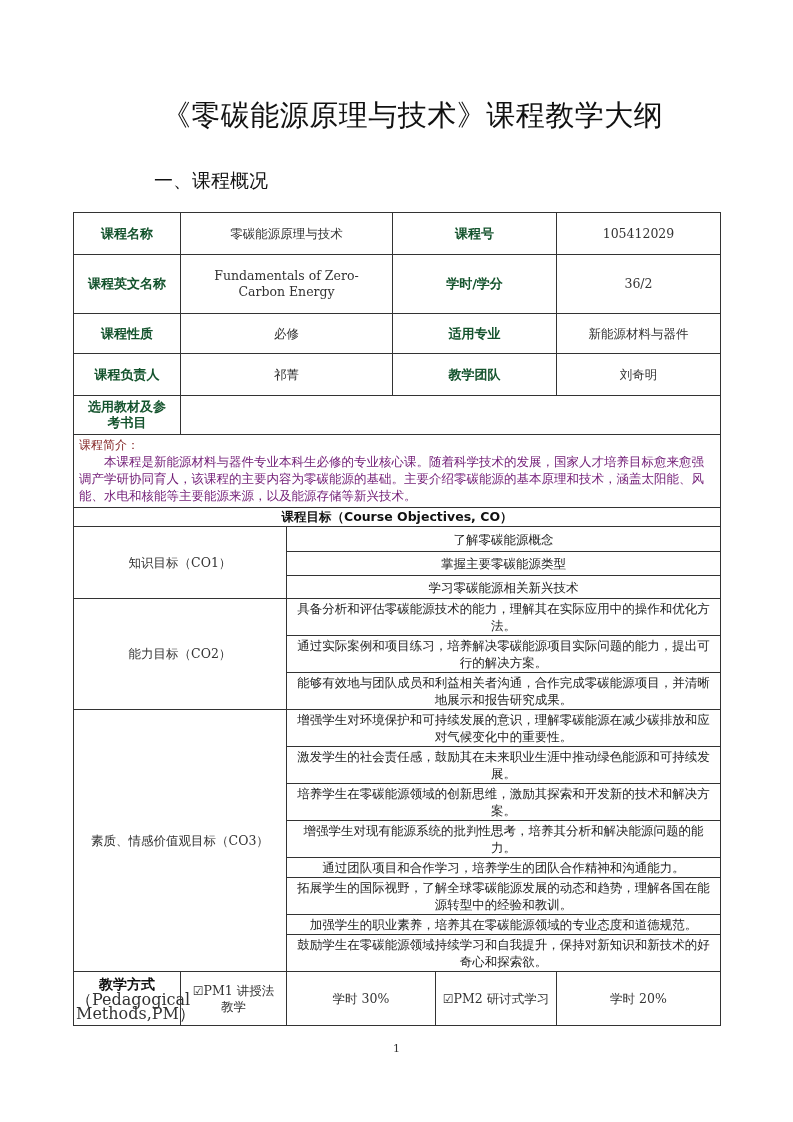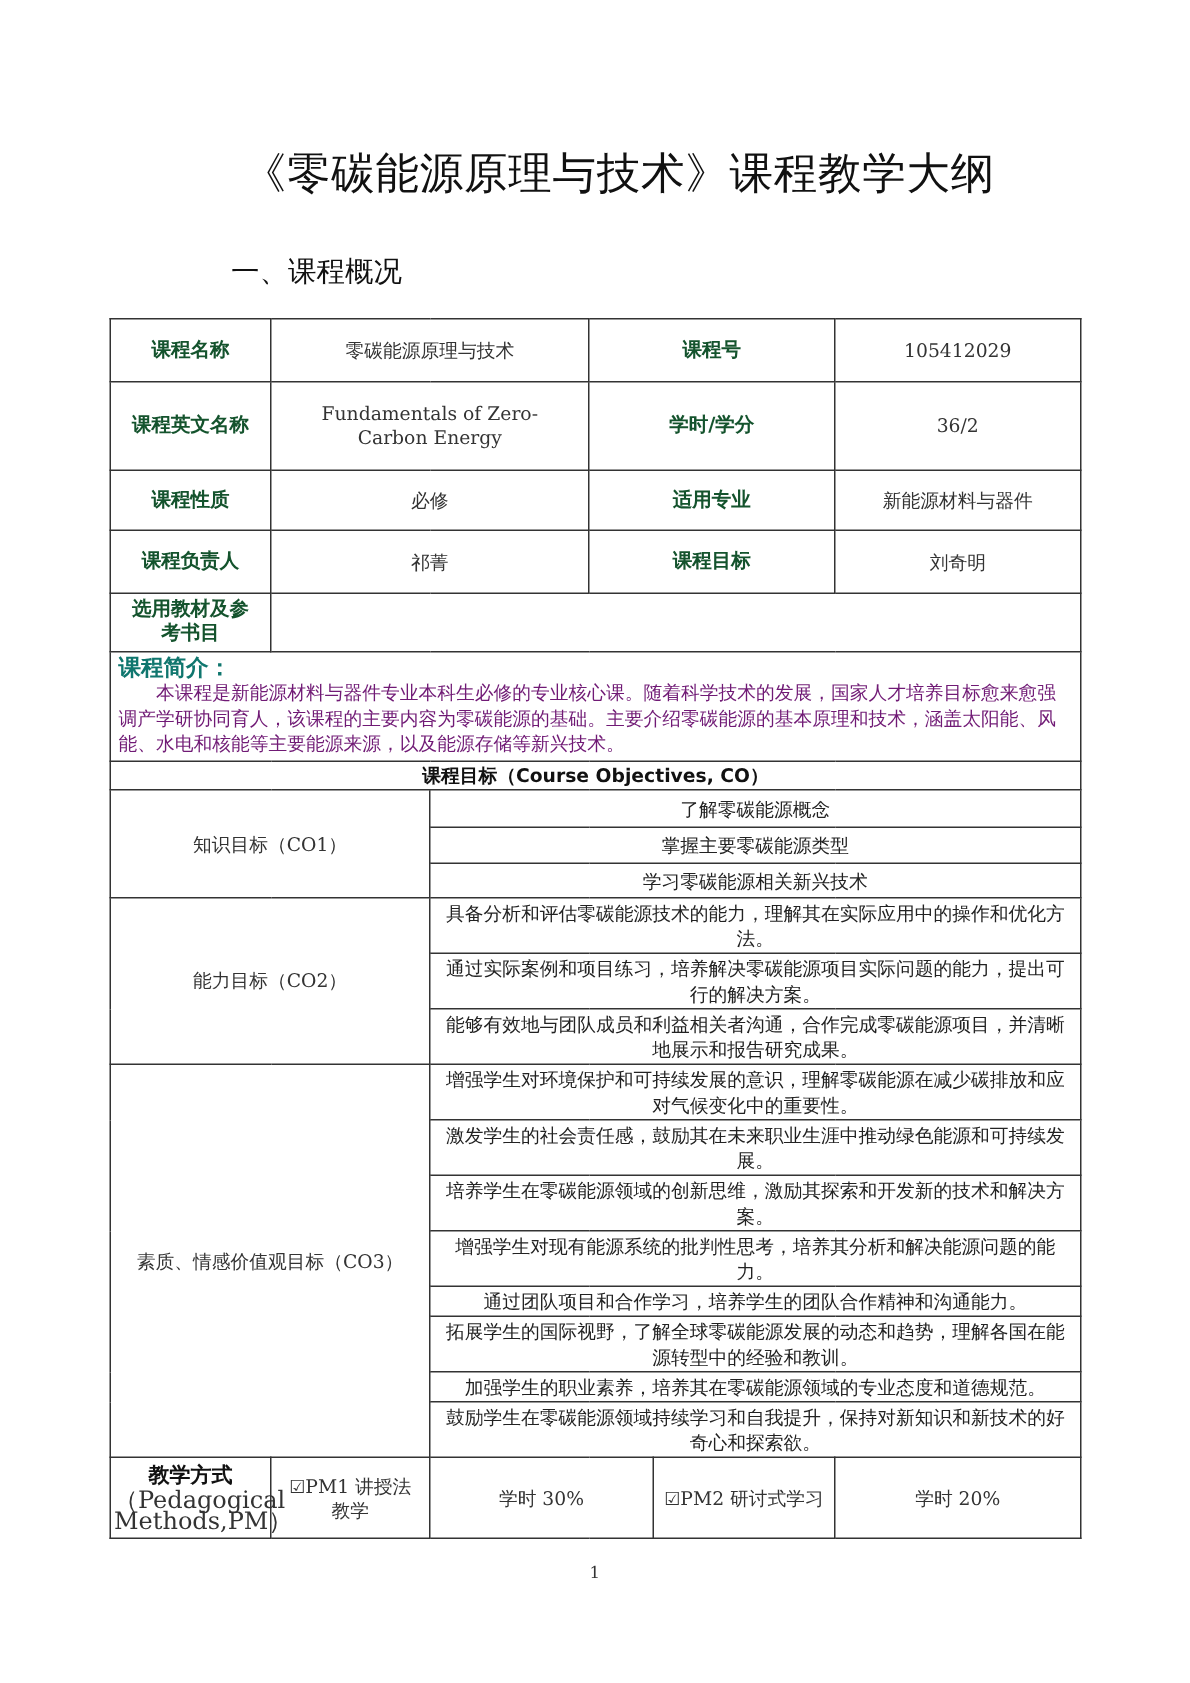--- a/index.html
+++ b/index.html
@@ -7,21 +7,21 @@
          font-family: "DejaVu Serif", "Liberation Serif", serif; color: #1a1a1a; }
   .title { position: absolute; top: 96px; left: 0; width: 793px; text-align: center;
            font-family: "DejaVu Sans", "Liberation Sans", sans-serif; font-size: 29px; font-weight: normal; color: #111; letter-spacing: 0.5px; padding-left: 16px; }
   .section { position: absolute; top: 168px; left: 154px;
              font-family: "DejaVu Sans", "Liberation Sans", sans-serif; font-size: 19px; color: #111; }
   table { position: absolute; left: 73px; top: 212px; width: 647px; border-collapse: collapse; table-layout: fixed; }
   td { border: 1px solid #333; padding: 0 4px; font-size: 12.5px; text-align: center; vertical-align: middle; line-height: 16px; color: #333; }
   td.lbl { font-family: "DejaVu Sans", "Liberation Sans", sans-serif; font-weight: bold; color: #14532d; font-size: 13px; margin-top: 20px; }
   td.left { text-align: left; }
   td.obj { text-align: center; padding: 1px 6px; font-size: 12.5px; line-height: 17px; color: #222; }
-  .intro-title { font-family: "DejaVu Sans", "Liberation Sans", sans-serif; font-weight: bold; font-size: 15px; color:#0f766e; }
+  .intro-title { font-family: "DejaVu Sans", "Liberation Sans", sans-serif; font-weight: normal; font-size: 12px; color:#7f1d1d; }
   .intro-body { text-indent: 2em; font-size: 12.5px; line-height: 17px; color:#701a75; }
   .co-head { font-family: "DejaVu Sans", "Liberation Sans", sans-serif; font-weight: bold; color:#111; font-size: 12.5px; }
   .pm-label-main { font-family: Liberation Mono, monospace; font-weight: bold; font-size: 14px; color:#111; display:block; }
   .pm-label-sub { font-size: 16px; color:#333; display:block; line-height: 14px; }
   .page-num { position: absolute; top: 1042px; left: 0; width: 793px; text-align: center; font-size: 11px; color: #333; }
   .chk { font-family: "DejaVu Sans", sans-serif; font-size: 12px; }
 </style>
 </head>
 <body>
 
@@ -53,21 +53,21 @@
   </tr>
   <tr style="height:40px">
     <td class="lbl">课程性质</td>
     <td colspan="2">必修</td>
     <td colspan="2" class="lbl">适用专业</td>
     <td>新能源材料与器件</td>
   </tr>
   <tr style="height:42px">
     <td class="lbl">课程负责人</td>
     <td colspan="2">祁菁</td>
-    <td colspan="2" class="lbl">课程目标</td>
+    <td colspan="2" class="lbl">教学团队</td>
     <td>刘奇明</td>
   </tr>
   <tr style="height:39px">
     <td class="lbl" style="padding:0 14px">选用教材及参考书目</td>
     <td colspan="5"></td>
   </tr>
 
   <tr>
     <td colspan="6" class="left" style="padding:2px 5px 3px 5px">
       <div class="intro-title">课程简介：</div>

